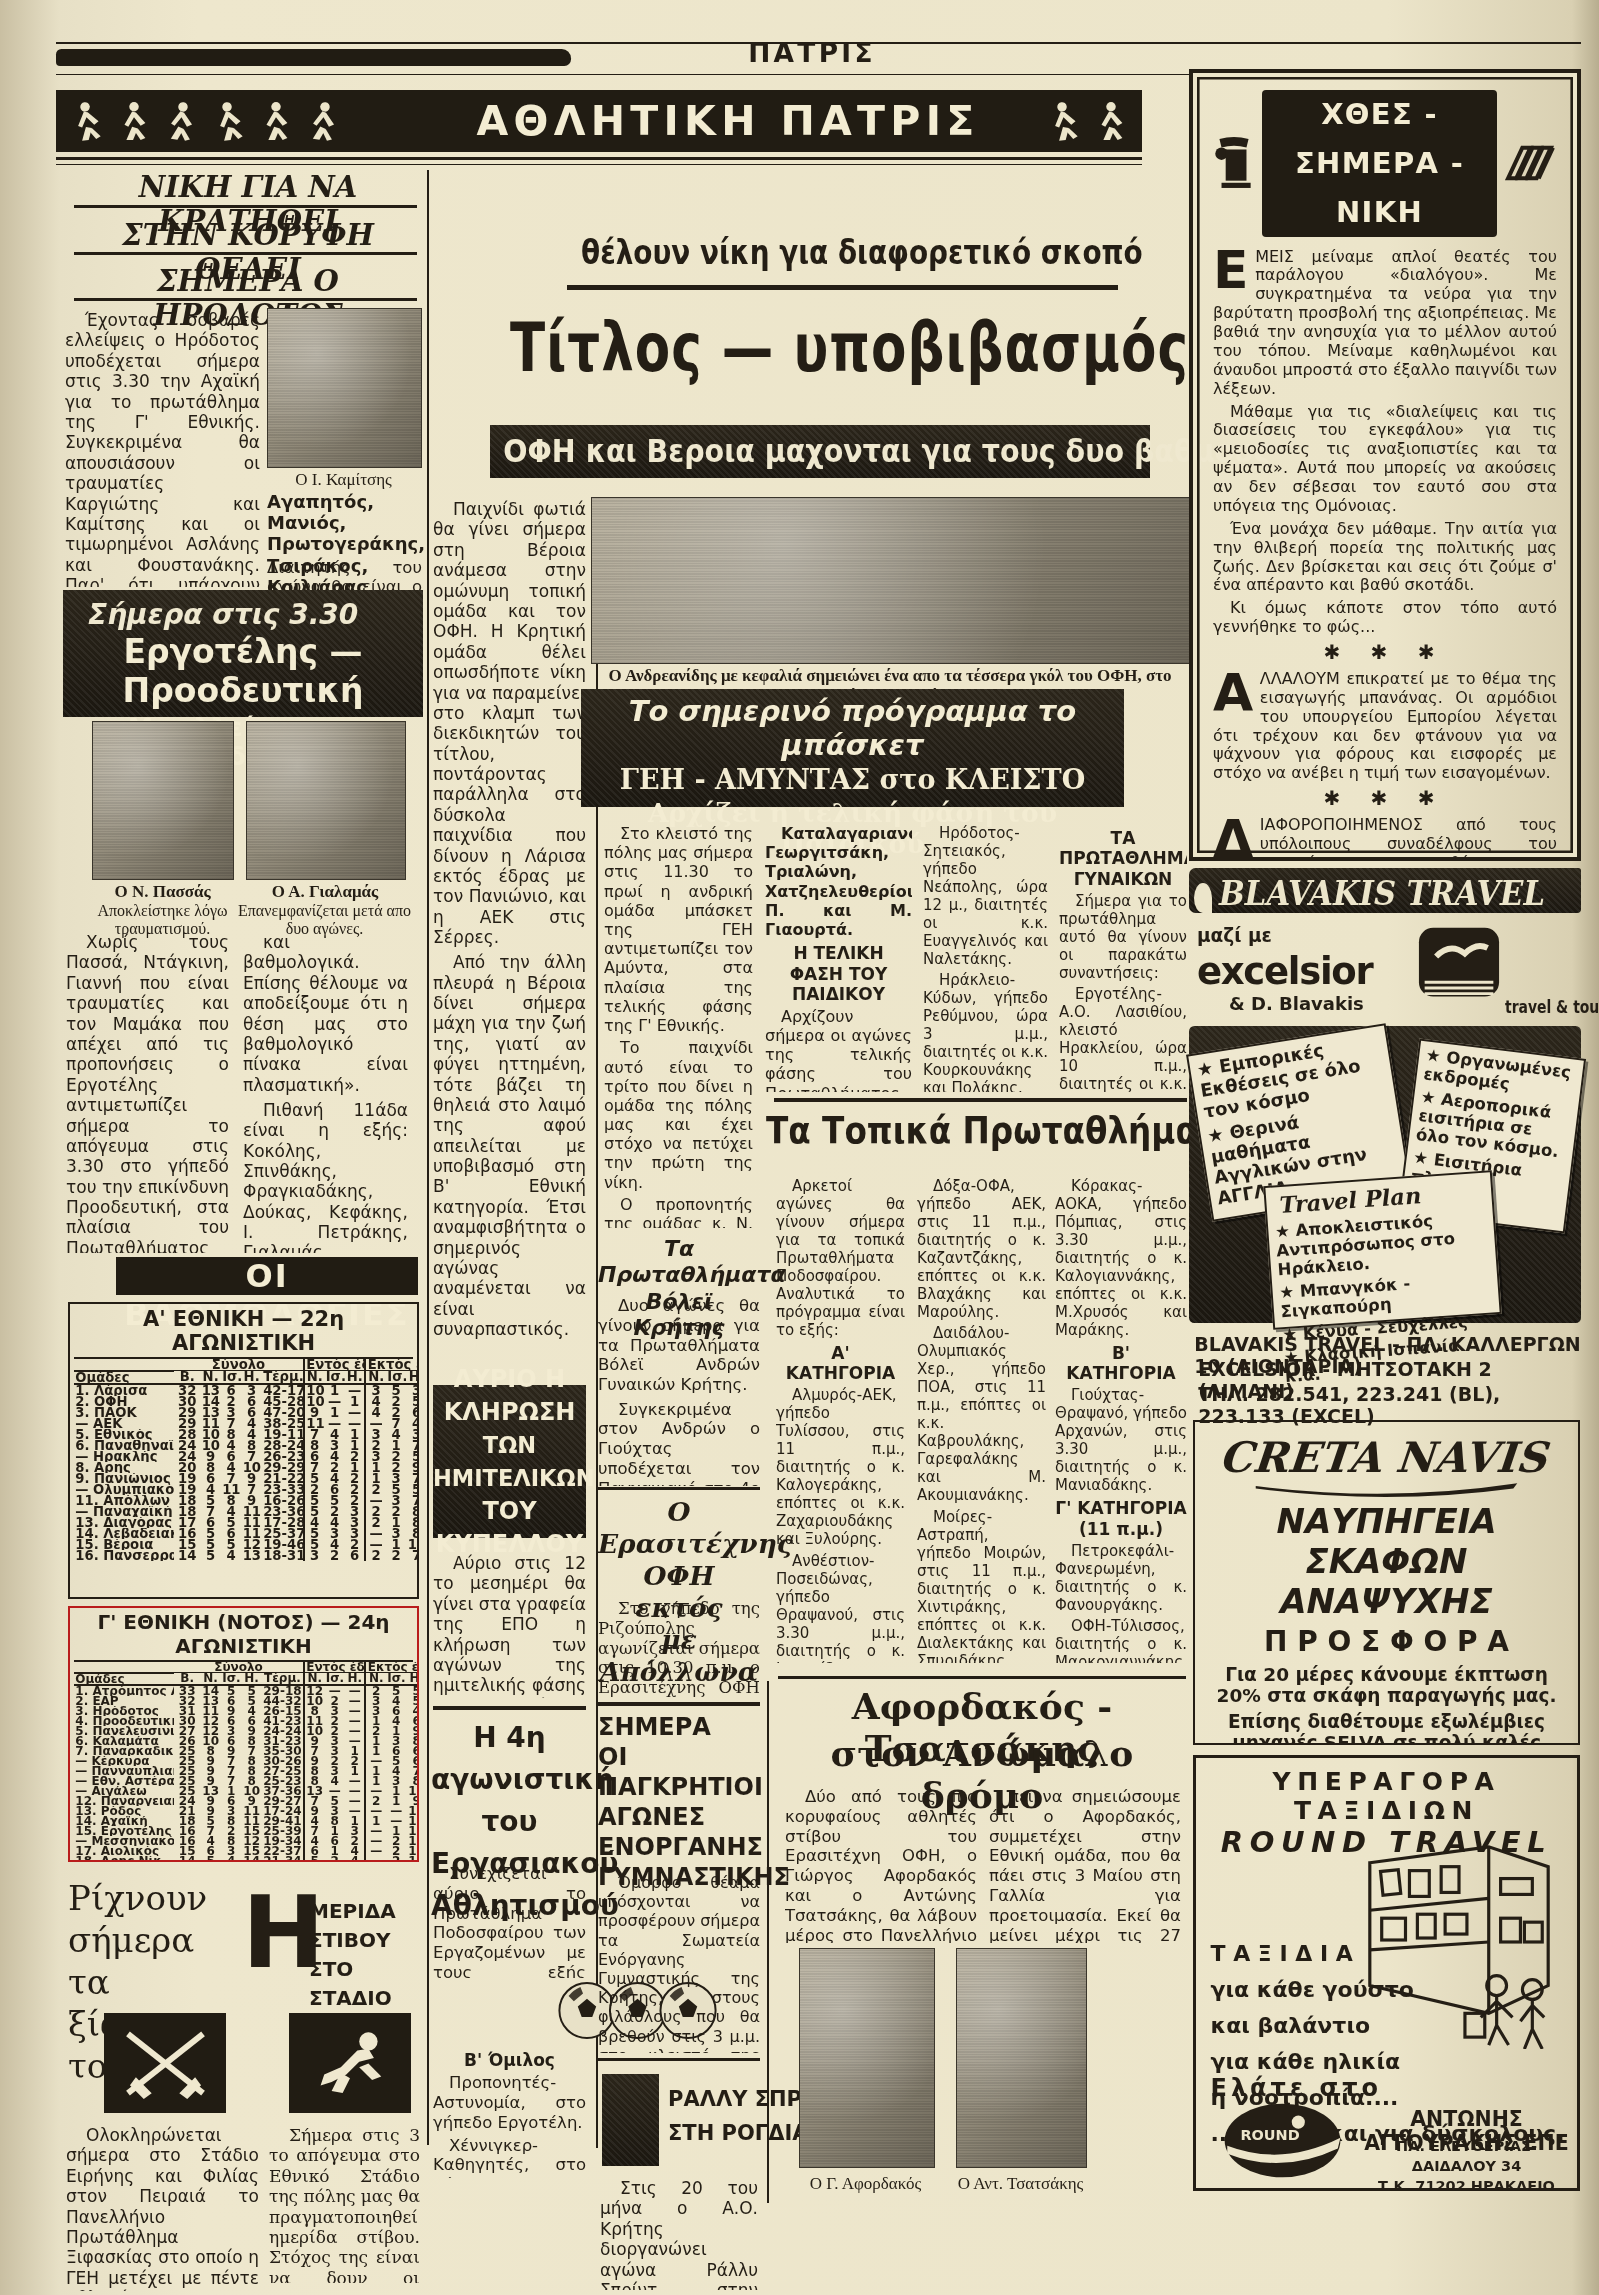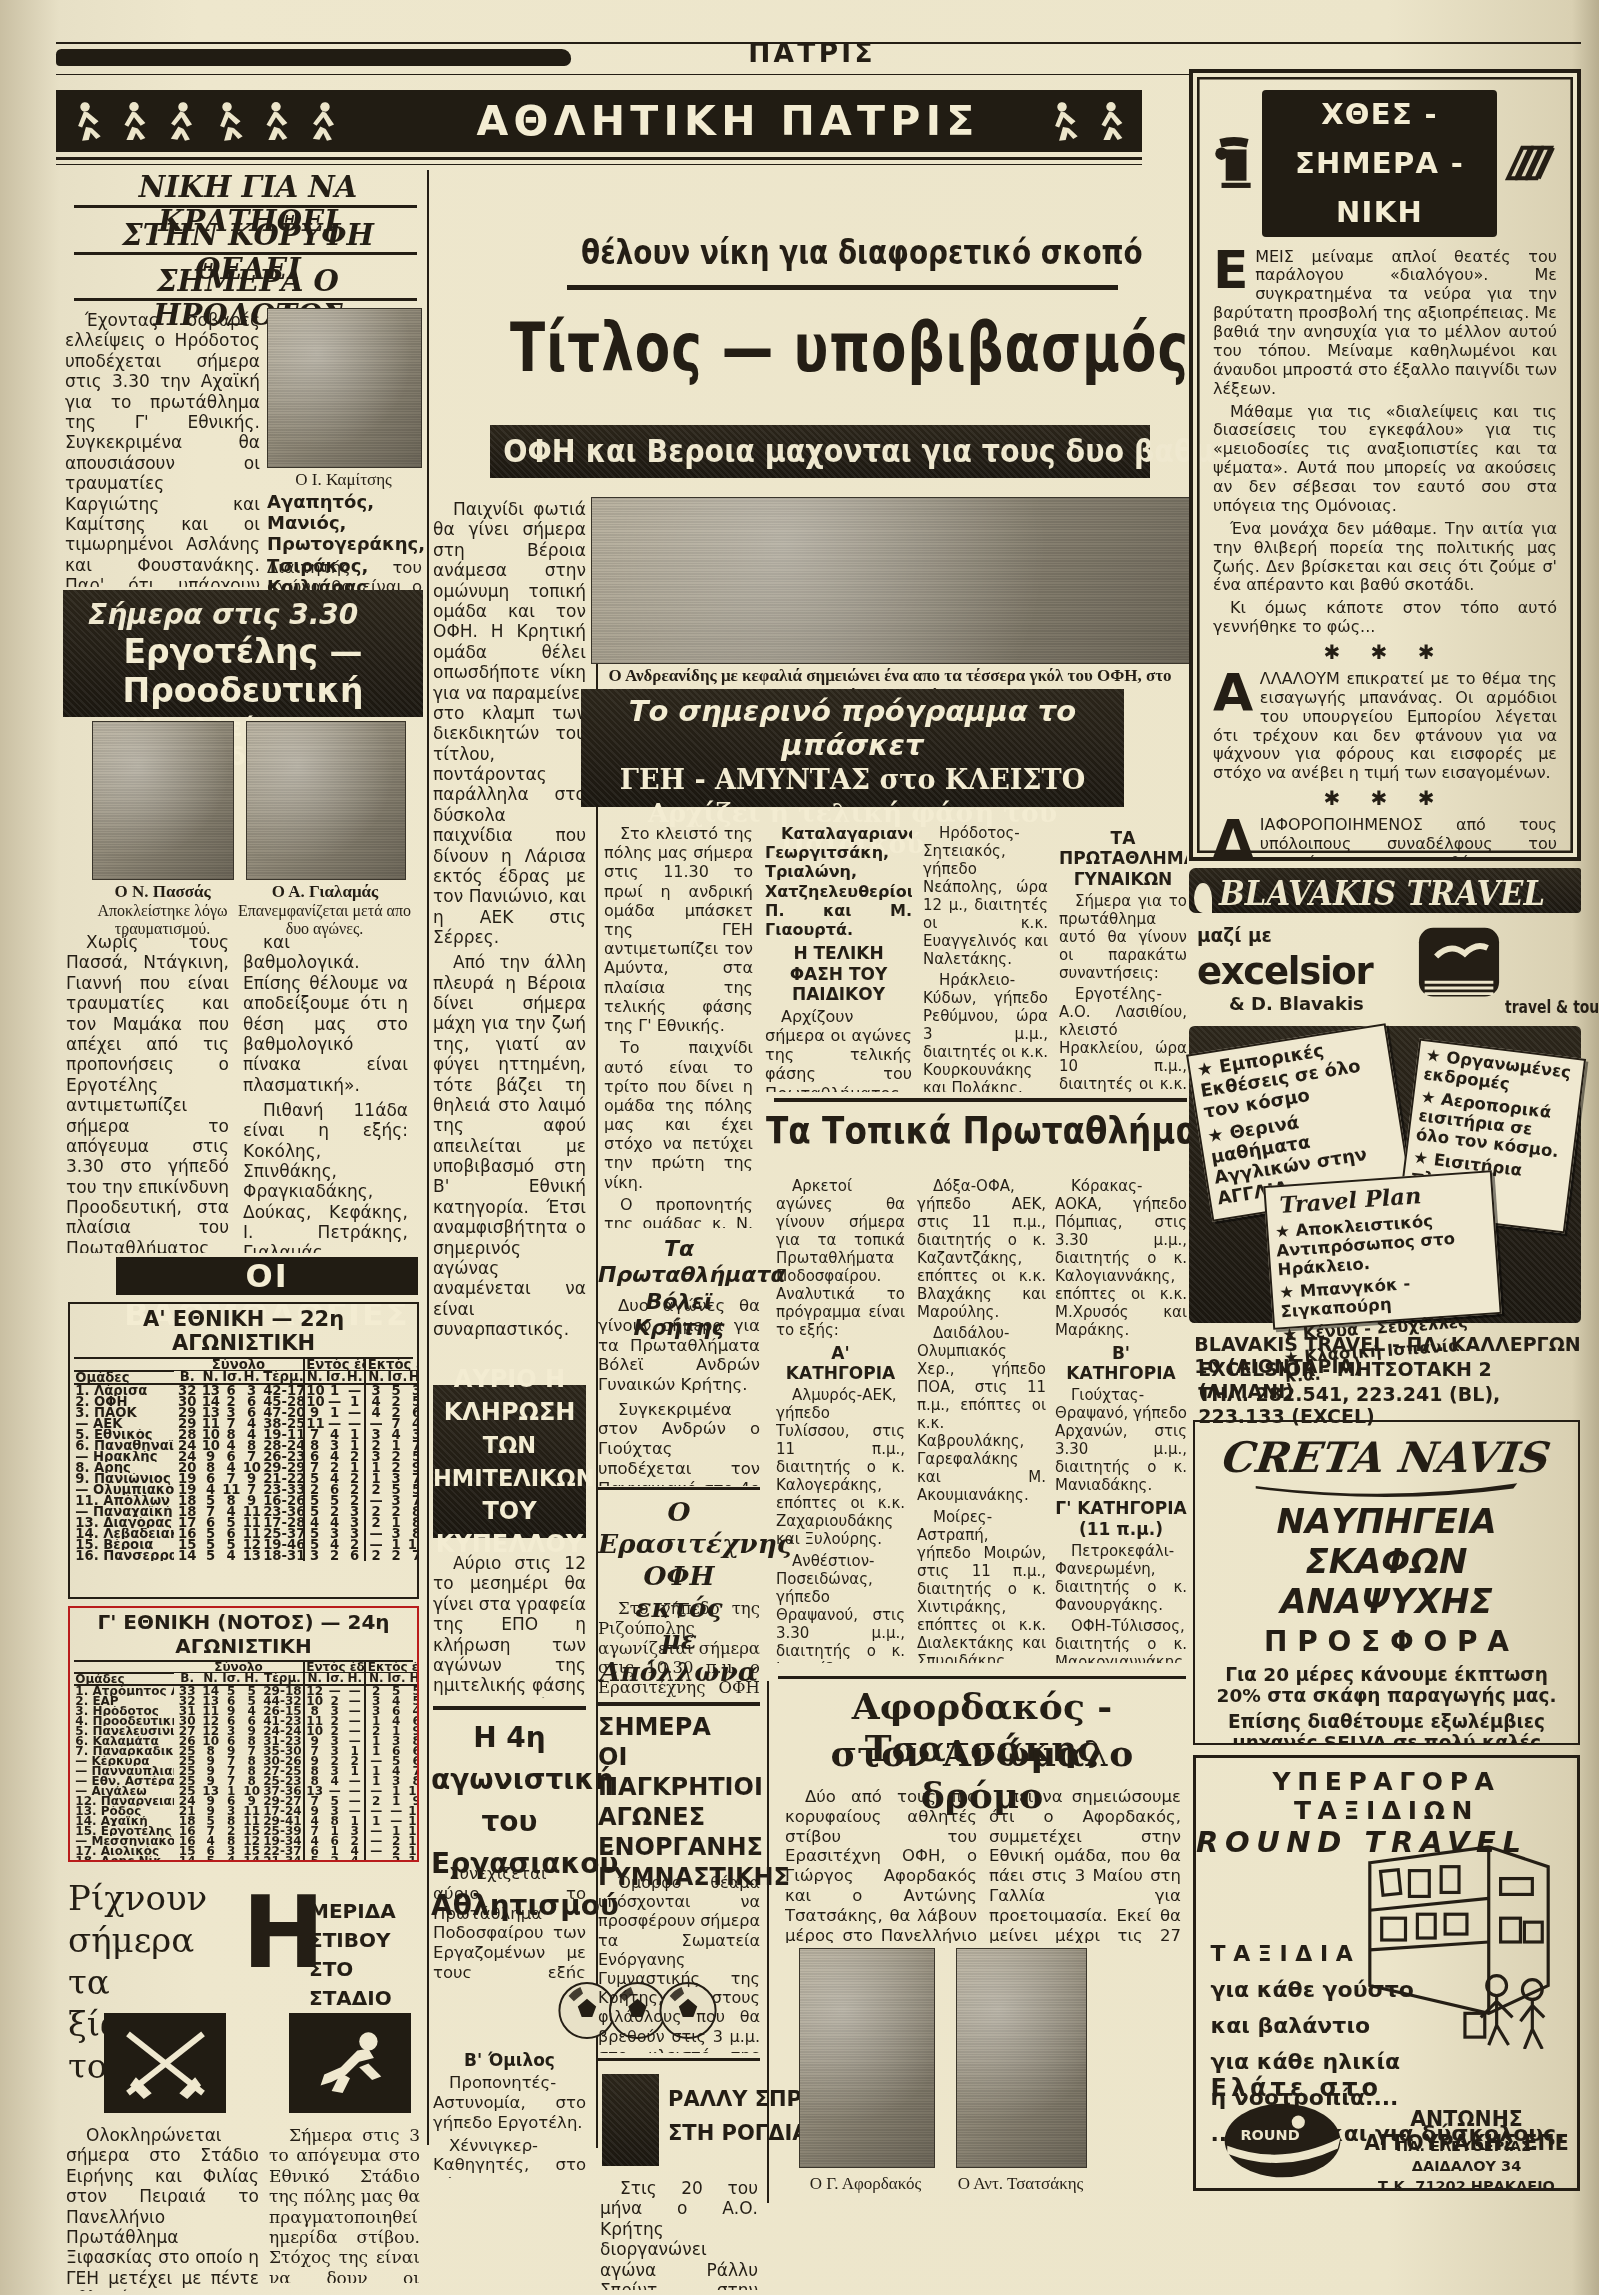--- a/index.html
+++ b/index.html
@@ -1022,21 +1022,21 @@
     <div style="font-size:28px;font-weight:bold;margin-top:4px">Π Ρ Ο Σ Φ Ο Ρ Α</div>
     <div style="font-size:18.5px;font-weight:bold;margin:6.6px 12px 0">Για 20 μέρες κάνουμε έκπτωση 20% στα σκάφη παραγωγής μας.</div>
     <div style="font-size:18.5px;font-weight:bold;margin:5.3px 12px 0">Επίσης διαθέτουμε εξωλέμβιες μηχανές SELVA σε πολύ καλές τιμές και ΔΥΟ ΧΡΟΝΙΑ ΕΓΓΥΗΣΗ</div>
     
     
     
   </div>
 
   <div class="abs" style="left:1193px;top:1755px;width:387px;height:436px;border:3.3px solid #241e15;box-sizing:border-box;overflow:hidden">
     <div style="font-size:25px;font-weight:bold;letter-spacing:6.6px;text-align:center;margin-top:9.2px">ΥΠΕΡΑΓΟΡΑ  ΤΑΞΙΔΙΩΝ</div>
-    <div style="font-size:29px;font-weight:bold;font-style:italic;letter-spacing:6.6px;text-align:left">ROUND  TRAVEL</div>
+    <div style="font-size:29px;font-weight:bold;font-style:italic;letter-spacing:6.6px;text-align:center">ROUND  TRAVEL</div>
     <div style="position:absolute;right:9.2px;top:73px">
       <svg width="218" height="218" viewBox="0 0 110 110">
         <g fill="none" stroke="#241e15" stroke-width="1.6">
           <path d="M10 16 L70 8 L100 18 L100 78 L70 92 L10 78 Z"></path>
           <path d="M70 8 L70 92"></path>
             <path d="M10 40 L70 34 M10 60 L70 56"></path>
           <rect x="16" y="20" width="9" height="12" transform="rotate(-6 20 26)"></rect>
             <rect x="30" y="20" width="10" height="13"></rect>
             <rect x="46" y="18" width="9" height="13"></rect>
           <rect x="16" y="44" width="12" height="11"></rect>

